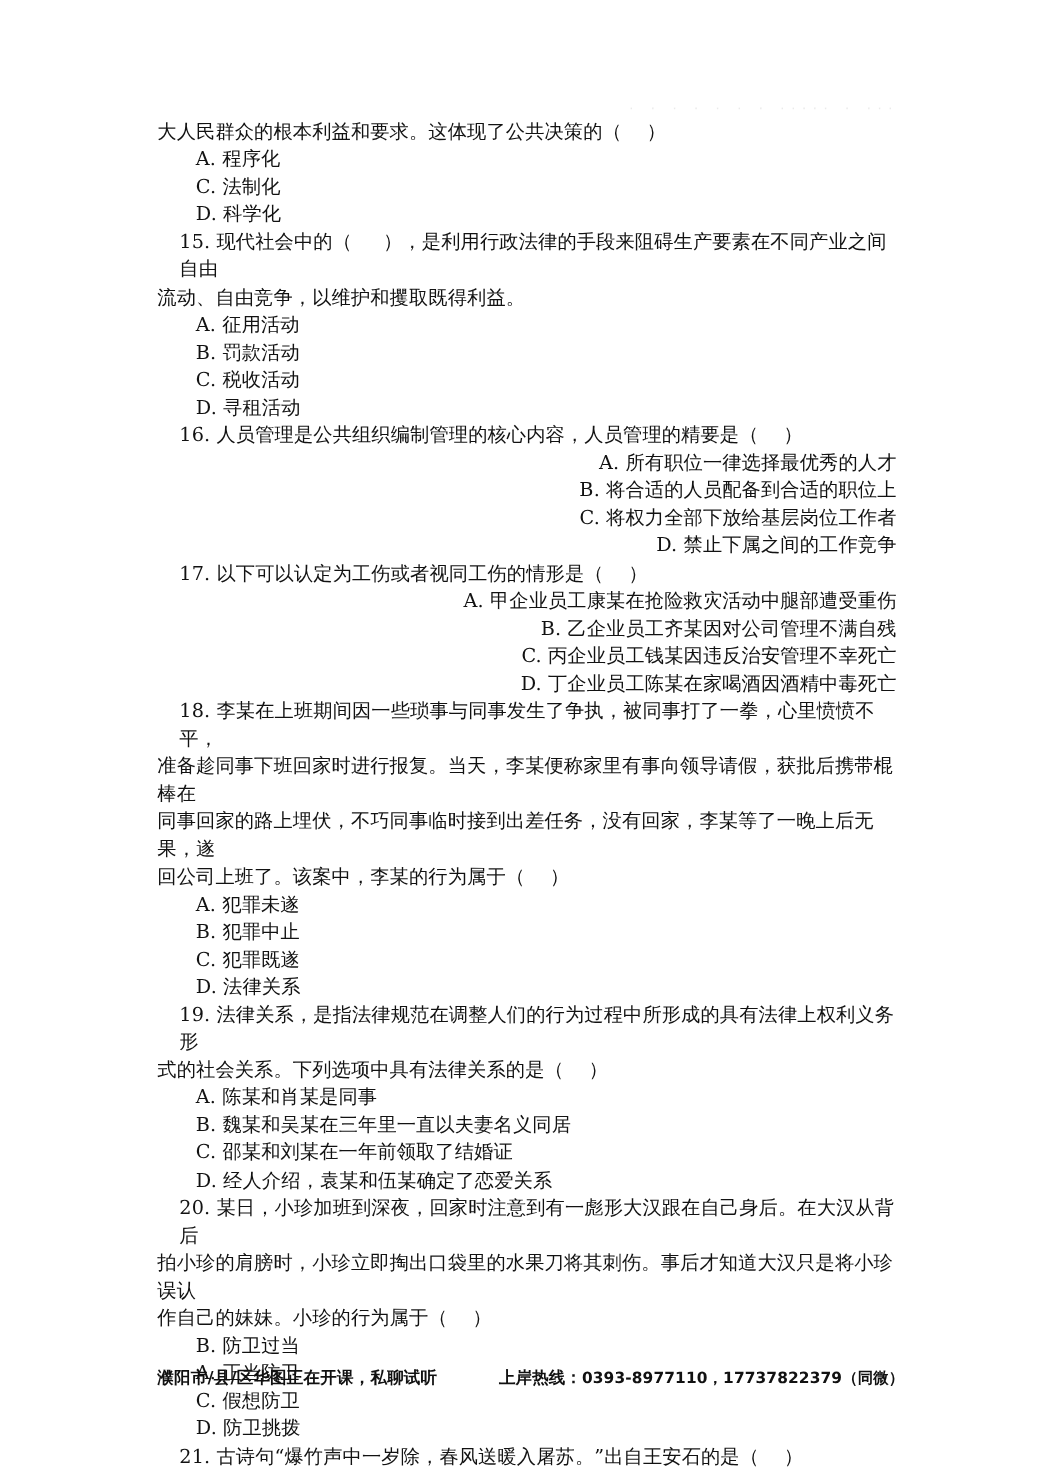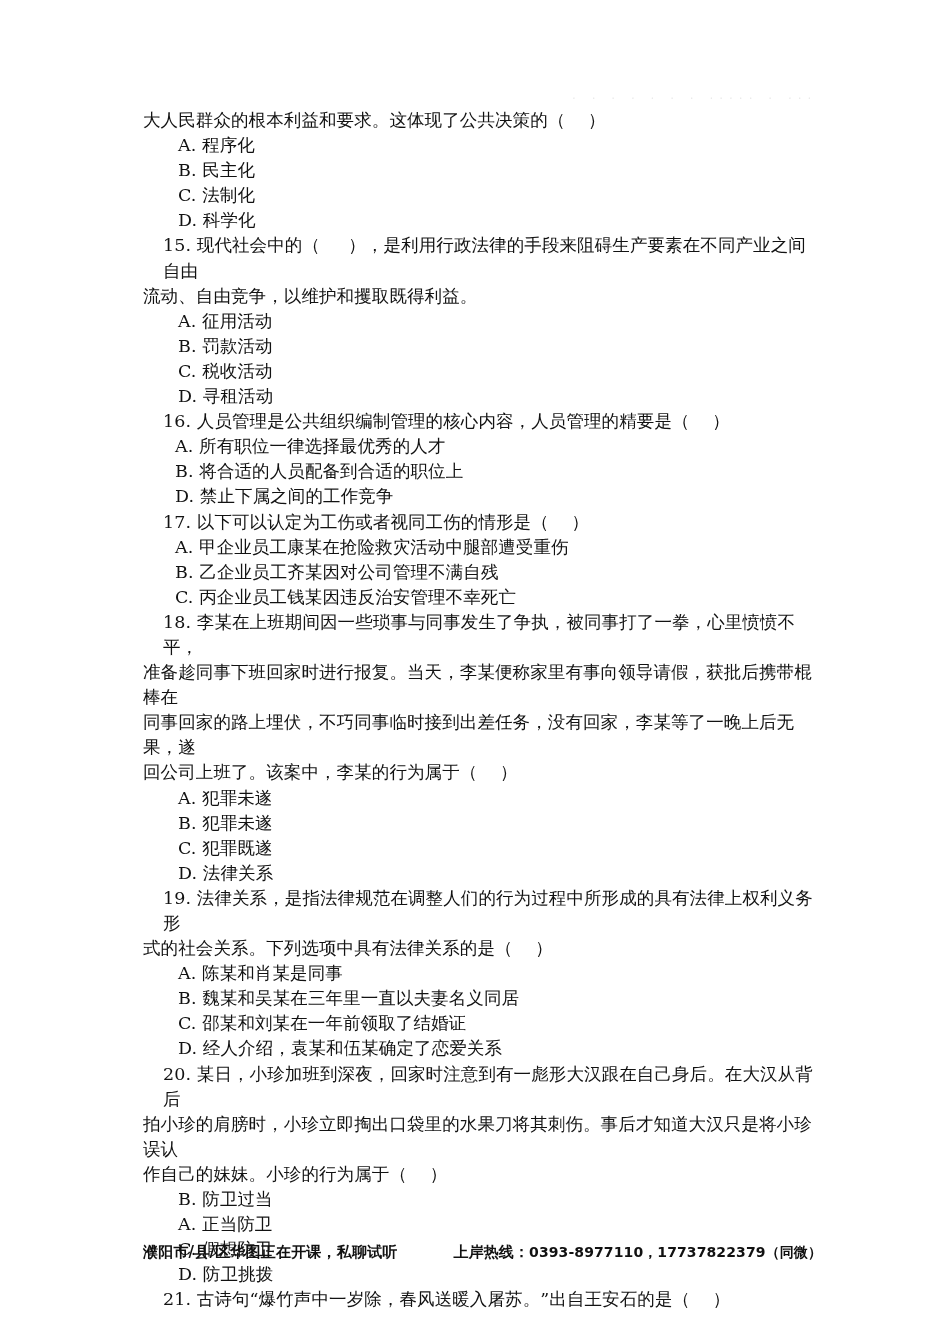--- a/index.html
+++ b/index.html
@@ -57,20 +57,21 @@
   .line.qnum {
     padding-left: 20px;
   }
   
   .line.opt {
     padding-left: 35px;
   }
   
   .line.opt-tight {
     padding-left: 32px;
+    text-align: right;
   }
   .footer {
     position: absolute;
     left: 143px;
     top: 1243px;
     width: 680px;
     display: flex;
     align-items: baseline;
     font-family: "DejaVu Sans", "Liberation Sans", sans-serif;
     font-weight: bold;
@@ -93,43 +94,44 @@
 </head>
 <body>
 
 <div class="page">
 
   <div class="scan-header-remnant">· ·   · ·    ·     ·      ·     ·····   ·  ···</div>
 
   <div class="content" id="content">
       <div class="line body">大人民群众的根本利益和要求。这体现了公共决策的（    ）</div>
       <div class="line opt">A. 程序化</div>
-      <div class="line opt">B. 民主化</div>
       <div class="line opt">C. 法制化</div>
       <div class="line opt">D. 科学化</div>
       <div class="line qnum">15. 现代社会中的（     ），是利用行政法律的手段来阻碍生产要素在不同产业之间自由</div>
       <div class="line body">流动、自由竞争，以维护和攫取既得利益。</div>
       <div class="line opt">A. 征用活动</div>
       <div class="line opt">B. 罚款活动</div>
       <div class="line opt">C. 税收活动</div>
       <div class="line opt">D. 寻租活动</div>
       <div class="line qnum">16. 人员管理是公共组织编制管理的核心内容，人员管理的精要是（    ）</div>
       <div class="line opt-tight">A. 所有职位一律选择最优秀的人才</div>
       <div class="line opt-tight">B. 将合适的人员配备到合适的职位上</div>
+      <div class="line opt-tight">C. 将权力全部下放给基层岗位工作者</div>
       <div class="line opt-tight">D. 禁止下属之间的工作竞争</div>
       <div class="line qnum">17. 以下可以认定为工伤或者视同工伤的情形是（    ）</div>
       <div class="line opt-tight">A. 甲企业员工康某在抢险救灾活动中腿部遭受重伤</div>
       <div class="line opt-tight">B. 乙企业员工齐某因对公司管理不满自残</div>
       <div class="line opt-tight">C. 丙企业员工钱某因违反治安管理不幸死亡</div>
+      <div class="line opt-tight">D. 丁企业员工陈某在家喝酒因酒精中毒死亡</div>
       <div class="line qnum">18. 李某在上班期间因一些琐事与同事发生了争执，被同事打了一拳，心里愤愤不平，</div>
       <div class="line body">准备趁同事下班回家时进行报复。当天，李某便称家里有事向领导请假，获批后携带棍棒在</div>
       <div class="line body">同事回家的路上埋伏，不巧同事临时接到出差任务，没有回家，李某等了一晚上后无果，遂</div>
       <div class="line body">回公司上班了。该案中，李某的行为属于（    ）</div>
       <div class="line opt">A. 犯罪未遂</div>
-      <div class="line opt">B. 犯罪未遂</div>
+      <div class="line opt">B. 犯罪中止</div>
       <div class="line opt">C. 犯罪既遂</div>
       <div class="line opt">D. 法律关系</div>
       <div class="line qnum">19. 法律关系，是指法律规范在调整人们的行为过程中所形成的具有法律上权利义务形</div>
       <div class="line body">式的社会关系。下列选项中具有法律关系的是（    ）</div>
       <div class="line opt">A. 陈某和肖某是同事</div>
       <div class="line opt">B. 魏某和吴某在三年里一直以夫妻名义同居</div>
       <div class="line opt">C. 邵某和刘某在一年前领取了结婚证</div>
       <div class="line opt">D. 经人介绍，袁某和伍某确定了恋爱关系</div>
       <div class="line qnum">20. 某日，小珍加班到深夜，回家时注意到有一彪形大汉跟在自己身后。在大汉从背后</div>
       <div class="line body">拍小珍的肩膀时，小珍立即掏出口袋里的水果刀将其刺伤。事后才知道大汉只是将小珍误认</div>

